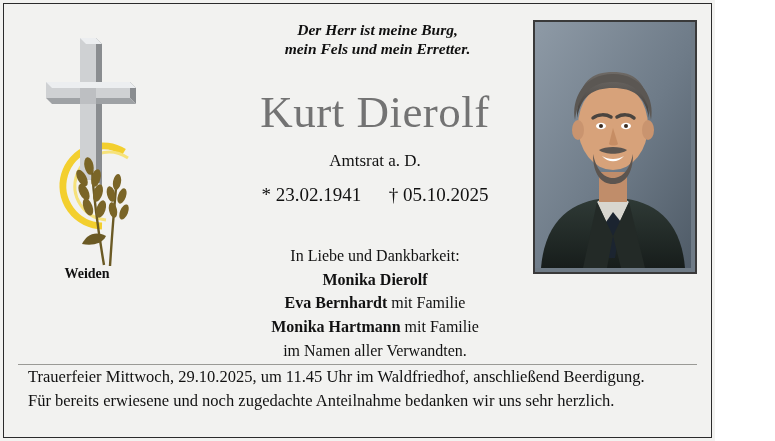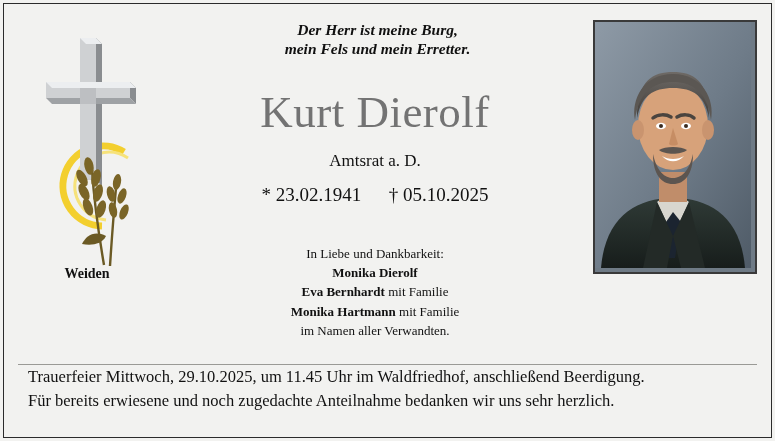--- a/index.html
+++ b/index.html
@@ -9,21 +9,21 @@
   }
   body {
     width: 775px;
     height: 441px;
     font-family: "Liberation Serif", serif;
     color: #111111;
     overflow: hidden;
   }
   #card {
     position: relative;
-    width: 775px;
+    width: 715px;
     height: 441px;
     background: #f2f2f0;
     box-sizing: border-box;
   }
   
   #card::before {
     content: "";
     position: absolute;
     left: 3px; top: 3px; right: 3px; bottom: 3px;
     border: 1px solid #2b2b2b;
@@ -78,21 +78,21 @@
   }
   .dates .sep { display: inline-block; width: 18px; }
 
   
   .family {
     position: absolute;
     left: 150px;
     top: 236px;
     width: 430px;
     text-align: center;
-    font-size: 13px;
+    font-size: 16px;
     line-height: 1.48;
   }
   .family .line { white-space: nowrap; }
   .family b { font-weight: bold; font-family: Liberation Serif, serif; }
 
   
   .footer {
     position: absolute;
     left: 18px;
     right: 18px;

